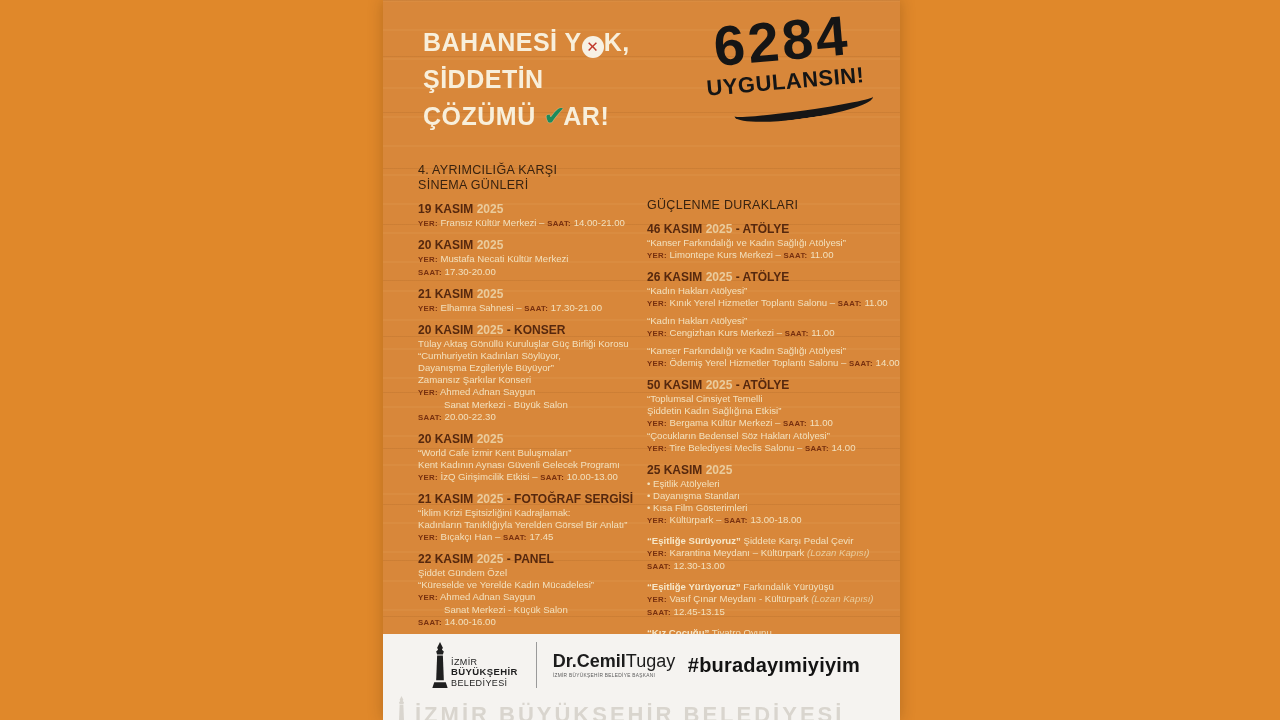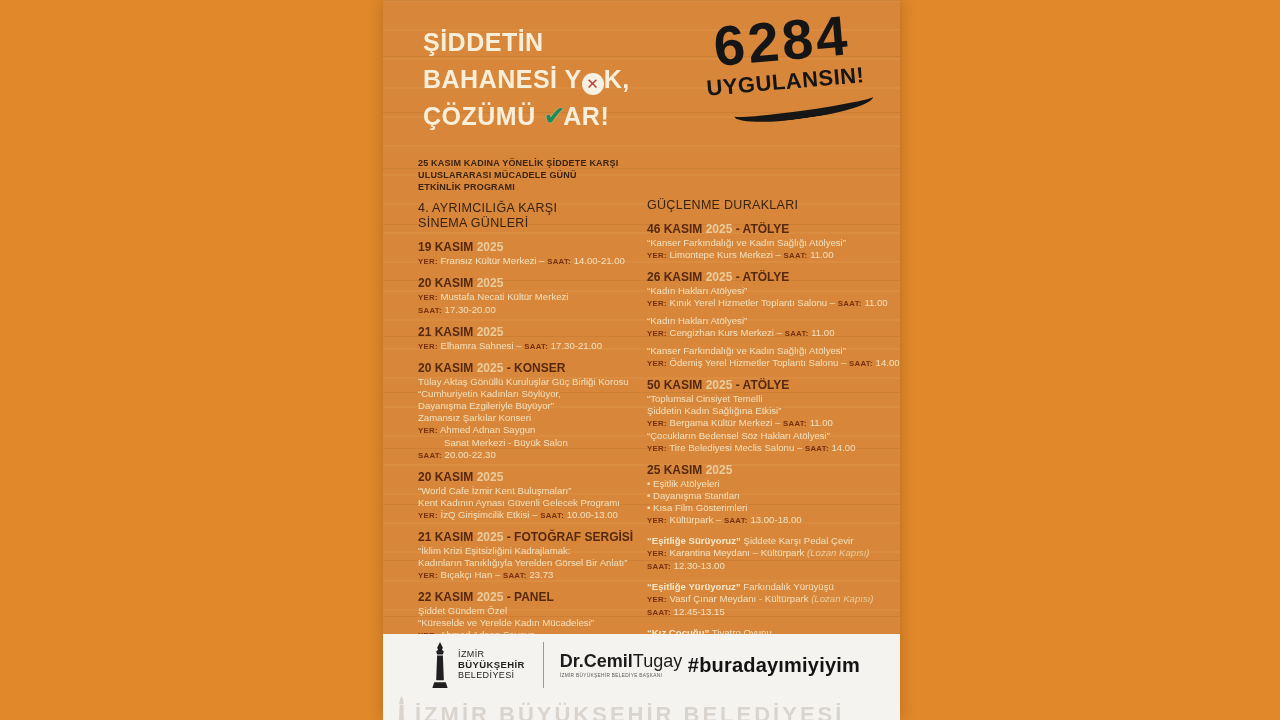--- a/index.html
+++ b/index.html
@@ -47,56 +47,51 @@
   .line{font-size:9.6px;line-height:12px;color:#f2e0bd;}
   .ind{padding-left:26px;}
   .gap{height:5px;}
   .lbl{font-size:7.8px;font-weight:800;color:#77300f;letter-spacing:.3px;}
   .txt{color:#f2e0bd;}
   .b{font-weight:700;color:#f6e7c9;}
   .it{font-style:italic;color:#e9cd9e;}
   
   .footer{position:absolute;left:0;right:0;bottom:0;height:86px;background:#f5f3f0;overflow:hidden;}
   .footer-row{display:flex;align-items:center;padding:8px 40px 0 46px;}
-  .logo-block{display:flex;align-items:center;gap:7px;}
+  .logo-block{display:flex;align-items:flex-end;}
   .tower-icon svg{display:block;}
   .logo-text{font-size:9px;line-height:10.5px;color:#1f1f1f;letter-spacing:.4px;}
   .logo-text .mid{font-weight:800;font-size:9.5px;}
   .v-divider{width:1px;height:46px;background:#9a9a9a;margin:0 16px 0 18px;}
   .sig-name{font-size:18px;color:#1c1c1c;line-height:19px;}
   .sig-bold{font-weight:800;margin-top:39px;}
   .sig-sub{font-size:4.8px;color:#5a5a5a;letter-spacing:.3px;margin-top:2px;}
   .hashtag{margin-left:auto;font-size:20px;font-weight:800;color:#131313;letter-spacing:.2px;}
   .watermark{position:absolute;bottom:-8px;left:12px;display:flex;align-items:flex-end;gap:7px;
     color:#d9d5ce;font-weight:800;font-size:22px;letter-spacing:3px;white-space:nowrap;}
   .watermark svg{margin-bottom:2px;}
 </style>
 </head>
 <body>
 
 <div class="poster">
 
   <div class="title-block">
+    <div><span>BAHANESİ Y</span><span class="x-circle">✕</span><span>K,</span></div>
     <div><span>ŞİDDETİN</span></div>
-    <div><span>BAHANESİ Y</span><span class="x-circle">✕</span><span>K,</span></div>
     <div><span>ÇÖZÜMÜ </span><span class="check">✔</span><span>AR!</span></div>
   </div>
 
   <div class="stamp">
     <div class="stamp-number">6284</div>
     <div class="stamp-word">UYGULANSIN!</div>
     <div class="stamp-swoosh"></div>
   </div>
 
   <div class="col col-left">
-      <div class="intro">
-        <div>25 KASIM KADINA YÖNELİK ŞİDDETE KARŞI</div>
-        <div>ULUSLARARASI MÜCADELE GÜNÜ</div>
-        <div>ETKİNLİK PROGRAMI</div>
-      </div>
       <div class="heading">
         <div>4. AYRIMCILIĞA KARŞI</div>
         <div>SİNEMA GÜNLERİ</div>
       </div>
       <div class="event">
         <div class="date-line"><span class="date">19 KASIM</span><span class="year"> 2025</span></div>
         <div class="line"><span class="lbl">YER:</span><span class="txt"> Fransız Kültür Merkezi – </span><span class="lbl">SAAT:</span><span class="txt"> 14.00-21.00</span></div>
       </div>
       <div class="event">
         <div class="date-line"><span class="date">20 KASIM</span><span class="year"> 2025</span></div>
@@ -120,21 +115,21 @@
       <div class="event">
         <div class="date-line"><span class="date">20 KASIM</span><span class="year"> 2025</span></div>
         <div class="line"><span class="txt">“World Cafe İzmir Kent Buluşmaları”</span></div>
         <div class="line"><span class="txt">Kent Kadının Aynası Güvenli Gelecek Programı</span></div>
         <div class="line"><span class="lbl">YER:</span><span class="txt"> İzQ Girişimcilik Etkisi – </span><span class="lbl">SAAT:</span><span class="txt"> 10.00-13.00</span></div>
       </div>
       <div class="event">
         <div class="date-line"><span class="date">21 KASIM</span><span class="year"> 2025</span><span class="tag"> - FOTOĞRAF SERGİSİ</span></div>
         <div class="line"><span class="txt">“İklim Krizi Eşitsizliğini Kadrajlamak:</span></div>
         <div class="line"><span class="txt">Kadınların Tanıklığıyla Yerelden Görsel Bir Anlatı”</span></div>
-        <div class="line"><span class="lbl">YER:</span><span class="txt"> Bıçakçı Han – </span><span class="lbl">SAAT:</span><span class="txt"> 23.73</span></div>
+        <div class="line"><span class="lbl">YER:</span><span class="txt"> Bıçakçı Han – </span><span class="lbl">SAAT:</span><span class="txt"> 17.45</span></div>
       </div>
       <div class="event">
         <div class="date-line"><span class="date">22 KASIM</span><span class="year"> 2025</span><span class="tag"> - PANEL</span></div>
         <div class="line"><span class="txt">Şiddet Gündem Özel</span></div>
         <div class="line"><span class="txt">“Küreselde ve Yerelde Kadın Mücadelesi”</span></div>
         <div class="line"><span class="lbl">YER:</span><span class="txt"> Ahmed Adnan Saygun</span></div>
         <div class="line ind"><span class="txt">Sanat Merkezi - Küçük Salon</span></div>
         <div class="line"><span class="lbl">SAAT:</span><span class="txt"> 14.00-16.00</span></div>
       </div>
     </div>

